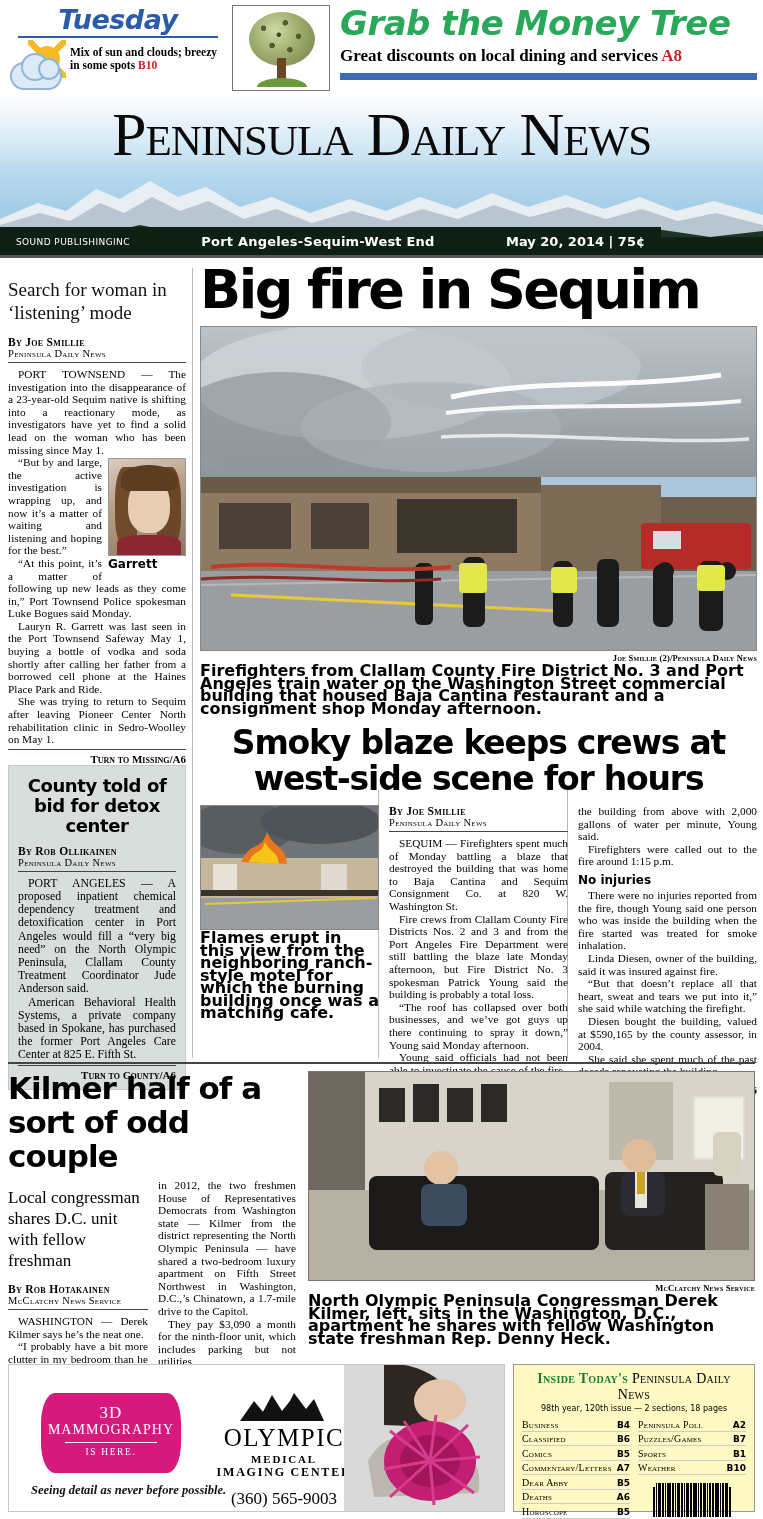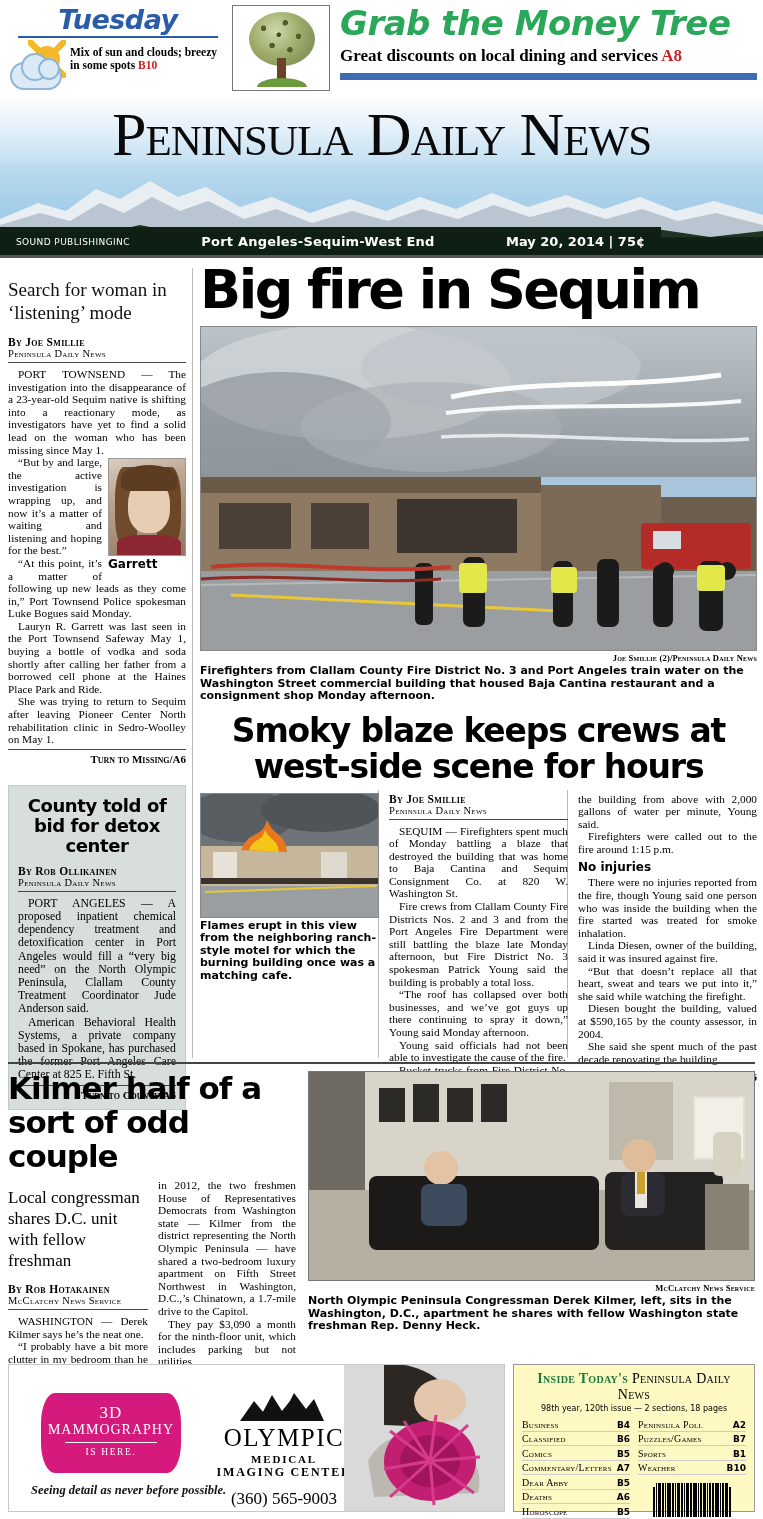--- a/index.html
+++ b/index.html
@@ -161,21 +161,21 @@
   .portrait .hairR{ position:absolute; right:4px; top:8px; width:24px; height:82px; background:#6b4627; border-radius:10% 40% 40% 0;}
   .portrait .top{ position:absolute; left:12px; top:6px; width:56px; height:26px; background:#5d3d22; border-radius:50% 50% 18% 18%;}
   .portrait .shirt{ position:absolute; left:8px; bottom:0; width:64px; height:20px; background:#8d2633; border-radius:40% 40% 0 0;}
   .portrait-cap {
     clear:both; float:right; width:78px; text-align:left;
     font-family:"DejaVu Sans", sans-serif; font-weight:bold; font-size:12px;
     margin:0 0 3px 6px;
   }
 
   .detox-box {
-    margin-top:20px; background:#d7dedc; border:1px solid #c2cac8; padding:10px 9px 8px 9px;
+    margin-top:0; background:#d7dedc; border:1px solid #c2cac8; padding:10px 9px 8px 9px;
   }
   .detox-hl {
     font-family:"DejaVu Sans", sans-serif; font-weight:bold;
     font-size:18px; line-height:20px; text-align:center; letter-spacing:-0.4px;
   }
 
   
   .main-col { position:absolute; left:200px; top:262px; width:557px; }
   .hl-big {
     font-family:"DejaVu Sans", sans-serif; font-weight:bold;
@@ -184,21 +184,21 @@
   .photo-main {
     margin-top:8px; width:557px; height:325px; position:relative; overflow:hidden;
     background:#bfc6cb; border:1px solid #888;
   }
   .credit {
     text-align:right; font-family:"Liberation Serif", serif; font-weight:bold;
     font-size:8.5px; font-variant:small-caps; letter-spacing:0.2px; margin-top:2px;
   }
   .photo-cap {
     font-family:"DejaVu Sans", sans-serif; font-weight:bold;
-    font-size:11px; line-height:12.5px; margin-top:2px; color:#000;
+    font-size:16px; line-height:12.5px; margin-top:2px; color:#000;
   }
   .hl-smoky {
     font-family:"DejaVu Sans", sans-serif; font-weight:bold;
     font-size:33px; line-height:36px; letter-spacing:-1.2px; text-align:center;
     margin-top:10px;
   }
   .subhead {
     font-family:"DejaVu Sans", sans-serif; font-weight:bold; font-size:12px;
     margin:5px 0 2px 0;
   }

